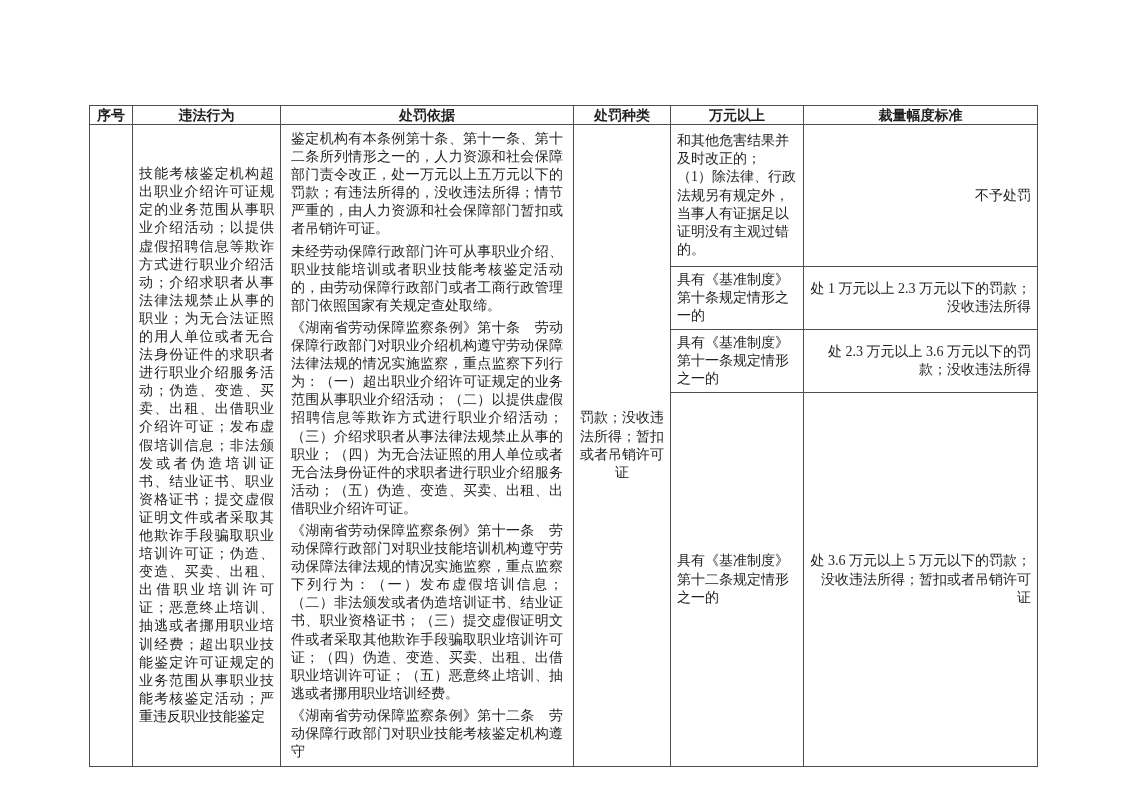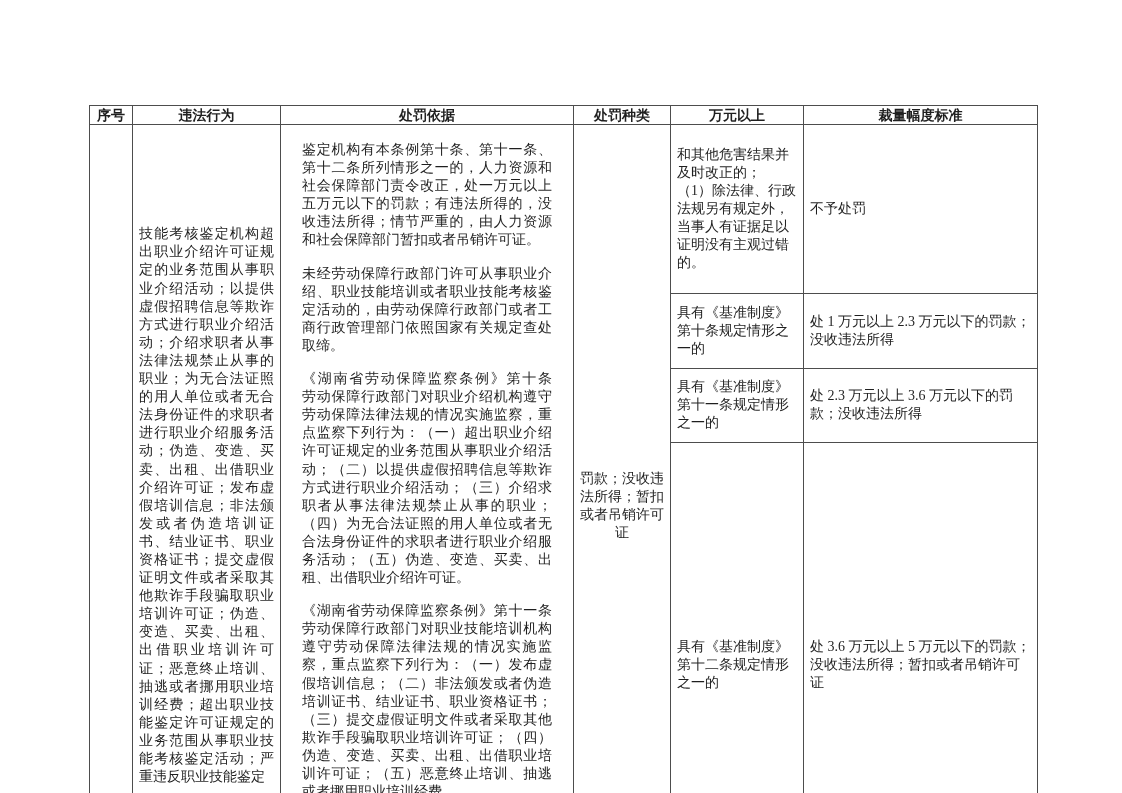--- a/index.html
+++ b/index.html
@@ -59,38 +59,38 @@
     padding: 2px 7px 0 7px;
     margin-top: 20px;
   }
   .c-basis {
     vertical-align: top;
     text-align: justify;
     text-justify: inter-character;
     padding: 2px 6px 0 6px;
   }
   .c-basis p {
-    margin: 15px;
+    margin: 4px;
   }
   .c-type {
     text-align: center;
     vertical-align: middle;
     padding: 0 6px;
     line-height: 19px;
     margin-left: 46px;
   }
   .c-sit {
     text-align: left;
     vertical-align: middle;
     white-space: pre-line;
     padding: 2px 6px;
     line-height: 17.8px;
   }
   .c-std {
-    text-align: left;
+    text-align: right;
     vertical-align: middle;
     padding: 2px 10px;
     line-height: 19px;
   }
   tr.row-a .c-sit { height: 106px; }
   tr.row-b .c-sit { height: 51px; margin-left: 20px; }
   tr.row-c .c-sit { height: 51px; }
   tr.row-d .c-sit { height: 338px; }
   .pageno {
     position: absolute;

